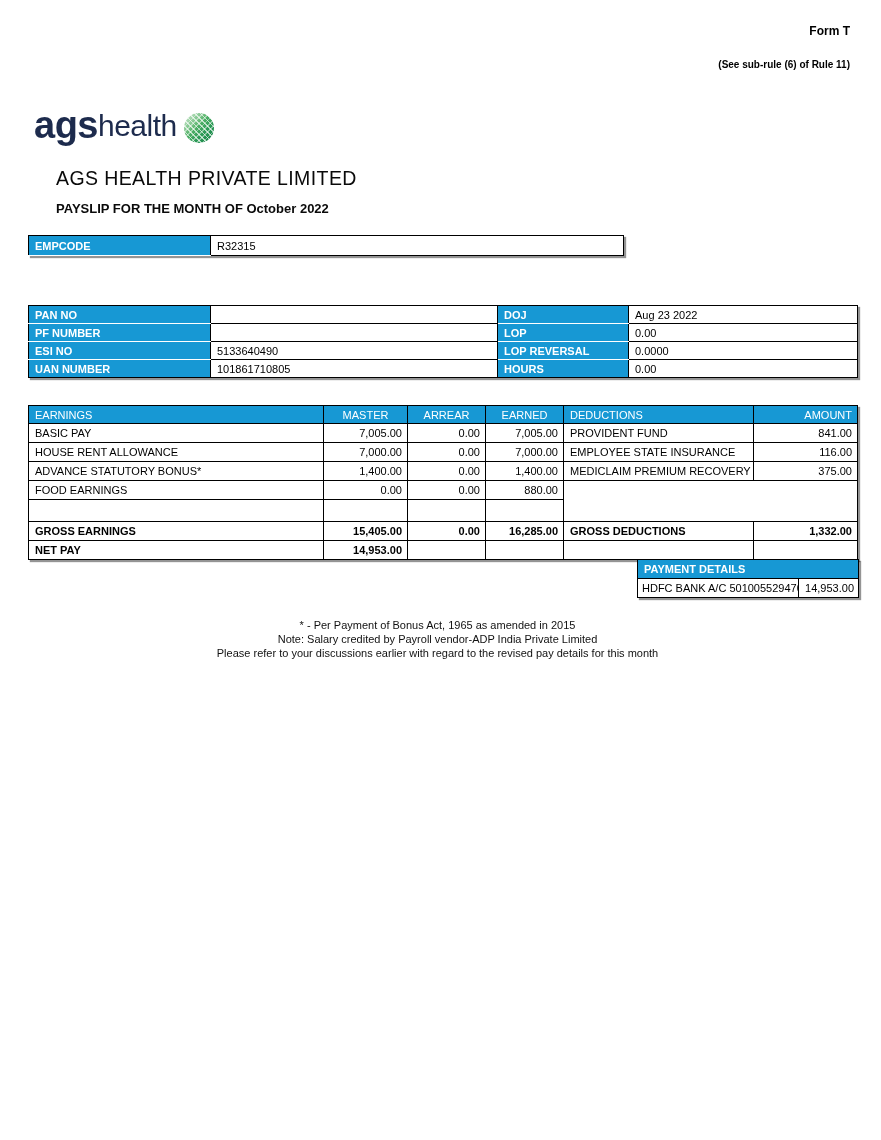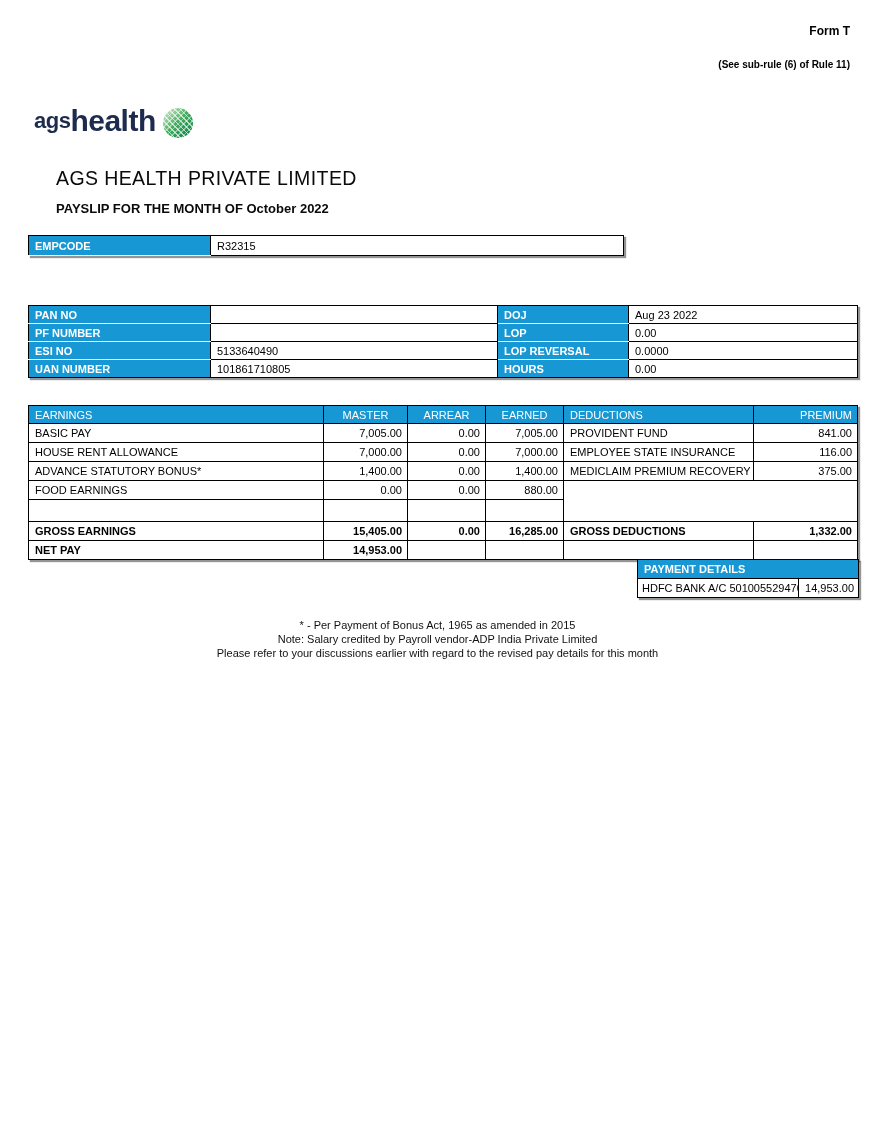--- a/index.html
+++ b/index.html
@@ -10,22 +10,22 @@
     --border:#000;
   }
   *{margin:0;padding:0;box-sizing:border-box;}
   body{background:#fff;font-family:"Liberation Sans", sans-serif;color:#000;}
   .page{position:relative;width:881px;height:984px;background:#fff;overflow:hidden;margin:0 auto;}
 
   .form-t{position:absolute;top:24px;right:31px;font-size:12px;font-weight:bold;}
   .sub-rule{position:absolute;top:59px;right:31px;font-size:10px;font-weight:bold;}
 
   .logo{position:absolute;top:104px;left:34px;display:flex;align-items:center;}
-  .logo .ags{font-size:22px;font-weight:bold;color:var(--navy);letter-spacing:-0.5px;}
-  .logo .health{font-size:30px;font-weight:bold;color:var(--navy);letter-spacing:-0.5px;}
+  .logo .ags{font-size:38px;font-weight:bold;color:var(--navy);letter-spacing:-0.5px;}
+  .logo .health{font-size:30px;font-weight:normal;color:var(--navy);letter-spacing:-0.5px;}
   .globe{width:30px;height:30px;border-radius:50%;margin-left:7px;margin-top:4px;
     background:
       linear-gradient(135deg, rgba(255,255,255,.55) 0%, rgba(255,255,255,0) 45%),
       repeating-linear-gradient(45deg, rgba(255,255,255,.65) 0 1px, rgba(255,255,255,0) 1px 4px),
       repeating-linear-gradient(-45deg, rgba(255,255,255,.45) 0 1px, rgba(255,255,255,0) 1px 4px),
       linear-gradient(135deg,#9fd4a2 0%, #55b369 40%, #279754 70%, #157f44 100%);
   }
 
   .company-name{position:absolute;top:167px;left:30px;font-size:19.5px;font-weight:normal;letter-spacing:.4px;color:#0a0a0a;margin-left:26px;}
   .payslip-title{position:absolute;top:201px;left:30px;font-size:13px;font-weight:bold;color:#0a0a0a;padding-left:26px;}
@@ -136,21 +136,21 @@
         <col style="width:190px">
         <col style="width:104px">
     </colgroup>
     <tbody>
         <tr class="head">
       <th class="col-head">EARNINGS</th>
       <th class="col-head ctr">MASTER</th>
       <th class="col-head ctr">ARREAR</th>
       <th class="col-head ctr">EARNED</th>
       <th class="col-head">DEDUCTIONS</th>
-      <th class="col-head num">PREMIUM</th>
+      <th class="col-head num">AMOUNT</th>
     </tr>
     <tr>
       <td>BASIC PAY</td>
       <td class="num">7,005.00</td>
       <td class="num">0.00</td>
       <td class="num">7,005.00</td>
       <td>PROVIDENT FUND</td>
       <td class="num">841.00</td>
     </tr>
     <tr>

